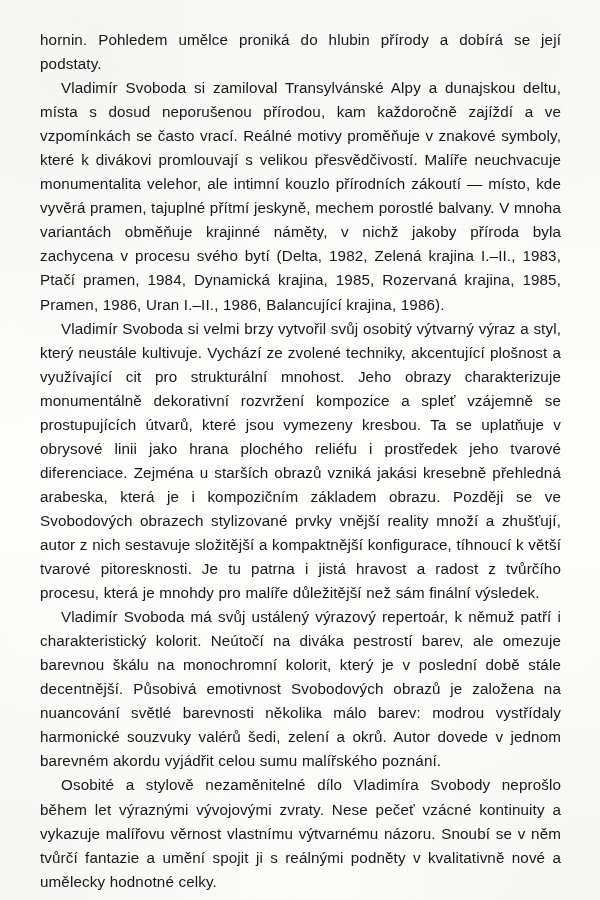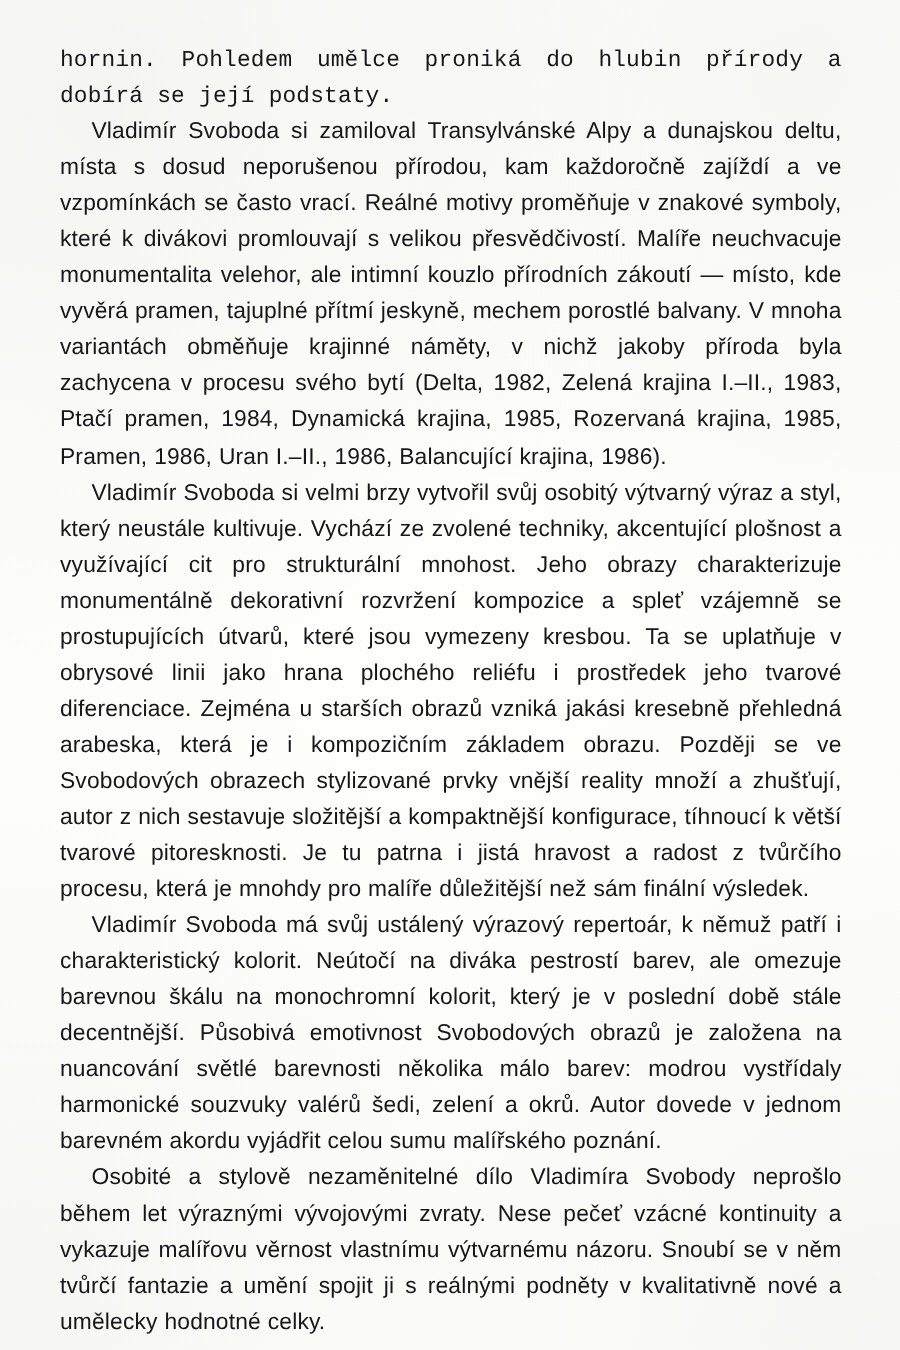--- a/index.html
+++ b/index.html
@@ -50,21 +50,20 @@
     text-align: justify;
     font-size: 15.2px;
     line-height: 24.05px;
     color: #17171a;
     letter-spacing: 0.12px;
     word-spacing: 0.2px;
     -webkit-font-smoothing: antialiased;
   }
   p.para.first {
     text-indent: 0;
-    font-family: Liberation Mono, monospace;
   }
   
   p.para { text-align-last: left; }
 
   .signature {
     margin: 0;
     padding-top: 27px;
     text-align: right;
     font-size: 15.2px;
     line-height: 24.05px;

